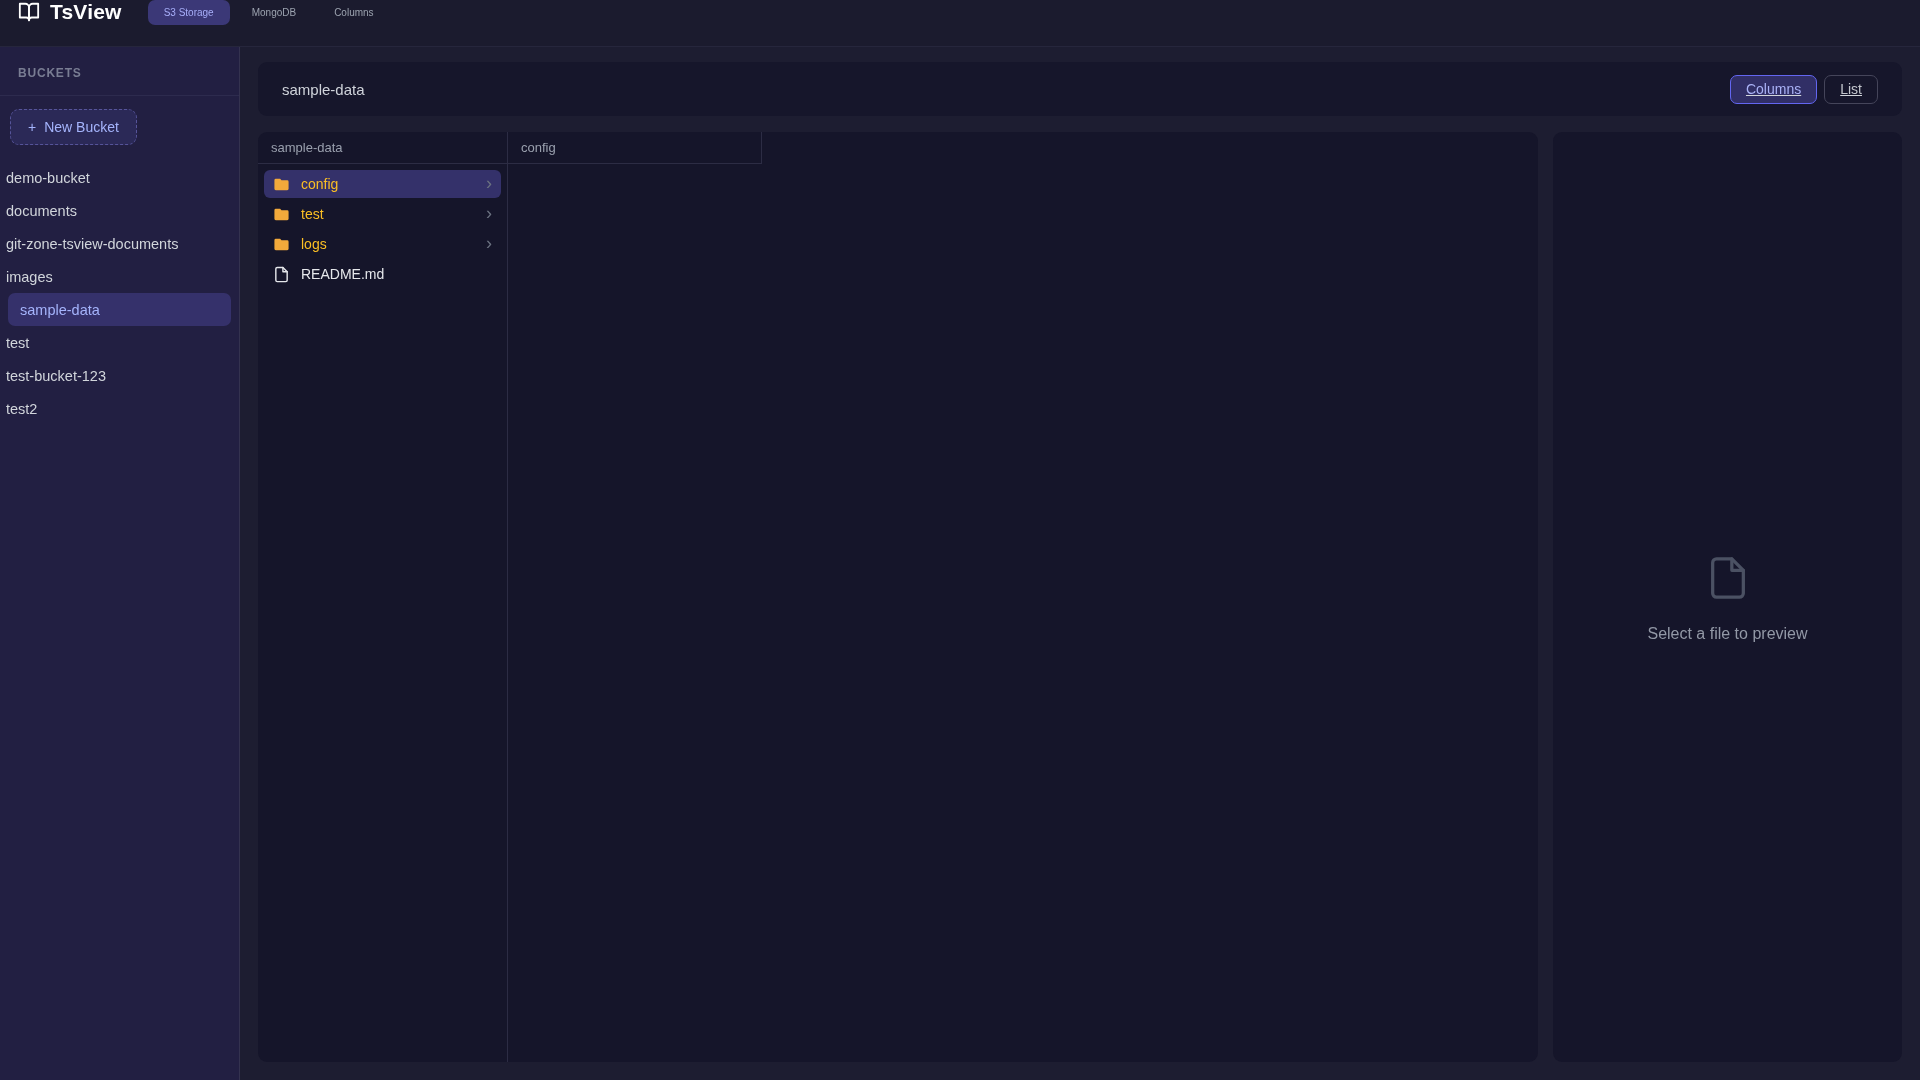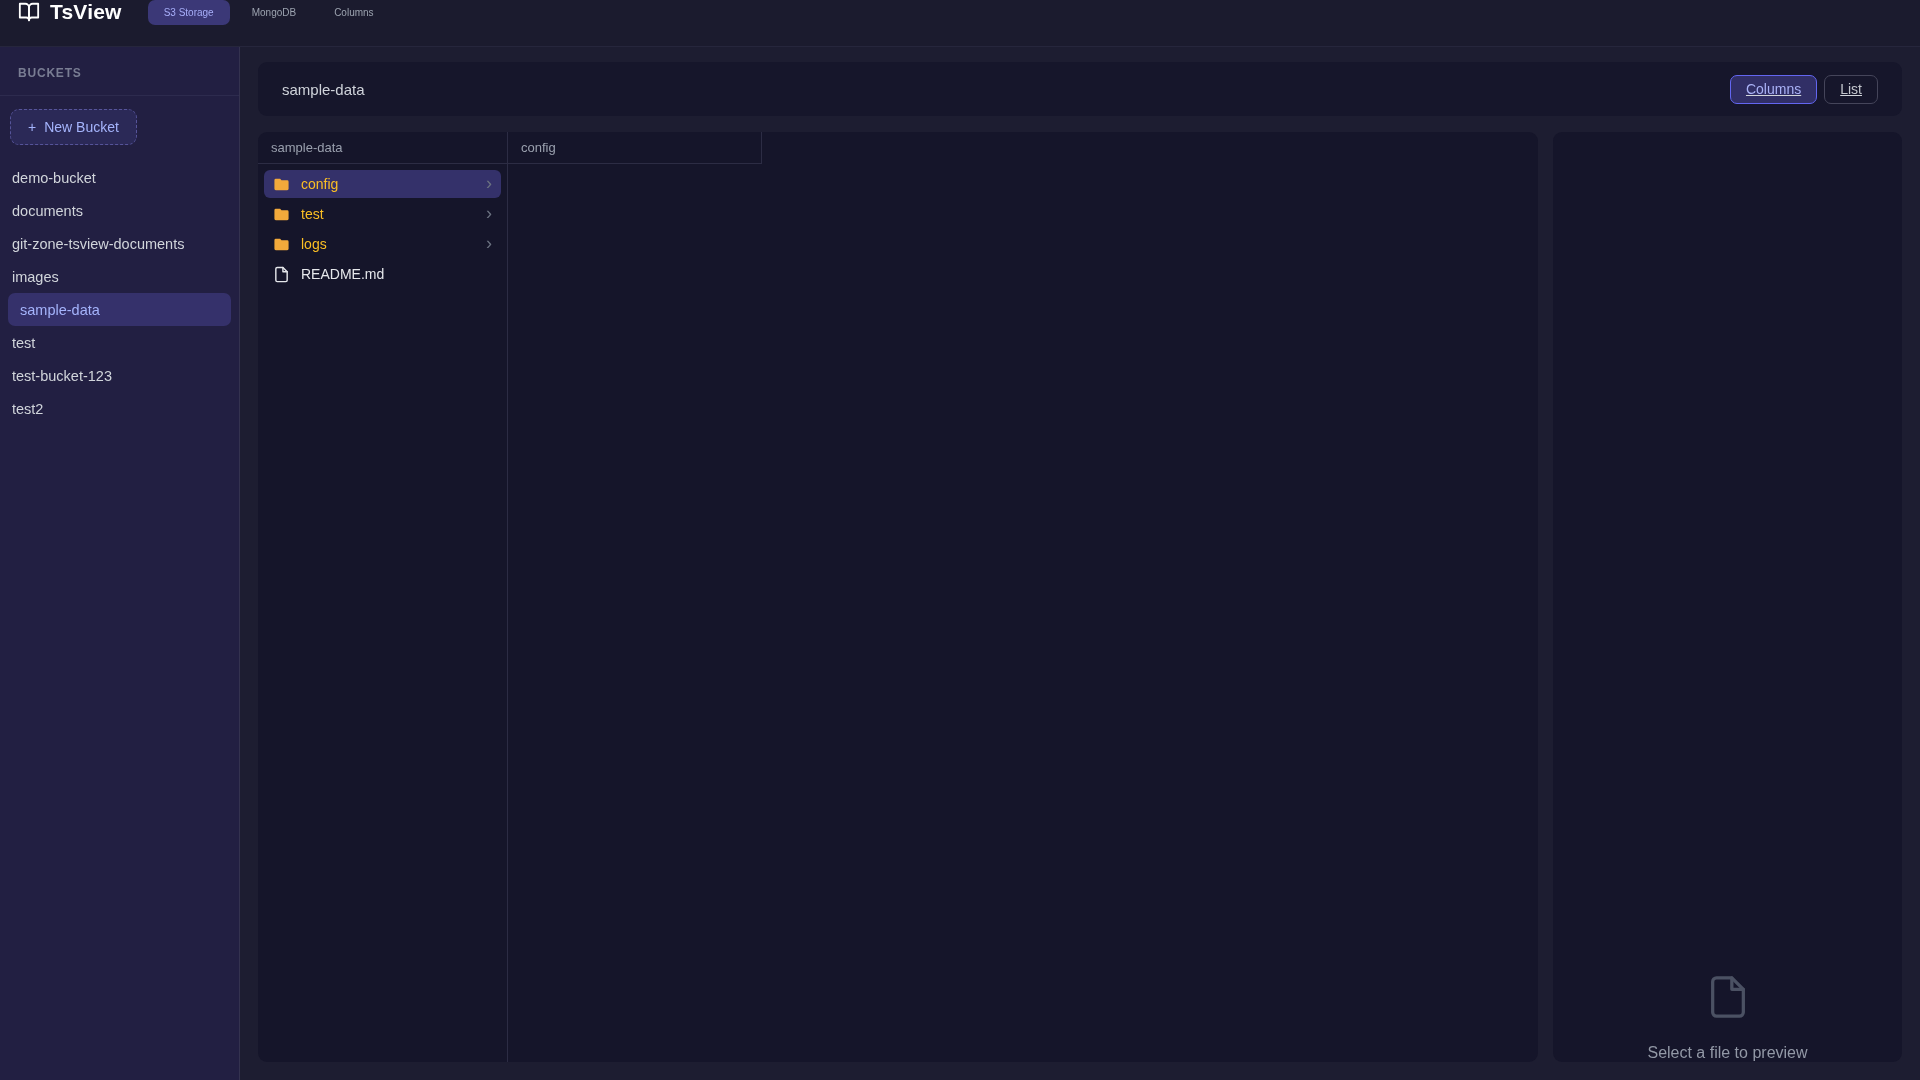--- a/index.html
+++ b/index.html
@@ -47,21 +47,21 @@
     padding: 9px 17px;
     font-size: 14px; color: #a5b4fc;
     background: #2b2957;
     border: 1px dashed #56549a;
     border-radius: 9px;
     cursor: pointer;
   }
   .bucket-list { margin-top: 8px; }
   .bucket-item {
     height: 33px; display: flex; align-items: center;
-    padding: 0 12px; font-size: 14.5px; color: #d1d5db; cursor: pointer;
+    padding: 0 6px; font-size: 14.5px; color: #d1d5db; cursor: pointer;
   }
   .bucket-item.selected {
     margin: 0 8px; padding: 0 12px; height: 33px;
     background: #35316b; color: #a5b4fc; border-radius: 7px;
   }
 
   
   .main {
     position: absolute; top: 47px; left: 241px; right: 0; bottom: 0;
     padding: 15px 18px 18px 17px;
@@ -108,21 +108,21 @@
   }
   .entry.selected { background: #34316a; }
   .entry .name-folder { color: #fbbf24; }
   .entry .name-file { color: #e5e7eb; }
   .entry svg { width: 17px; height: 17px; flex: none; }
   .chevron { margin-left: auto; color: #6b7280; font-size: 18px; line-height: 1; padding-bottom: 3px; }
 
   
   .preview-panel {
     width: 349px; flex: none; background: #15152a; border-radius: 9px;
-    display: flex; flex-direction: column; align-items: center; justify-content: flex-end;
+    display: flex; flex-direction: column; align-items: center; justify-content: center;
     gap: 20px;
   }
   .preview-panel svg { width: 46px; height: 54px; stroke: #4b5163; }
   .preview-text { font-size: 16px; color: #9298a6; }
 </style>
 </head>
 <body>
 
 <div class="topbar">
   <div class="logo">

